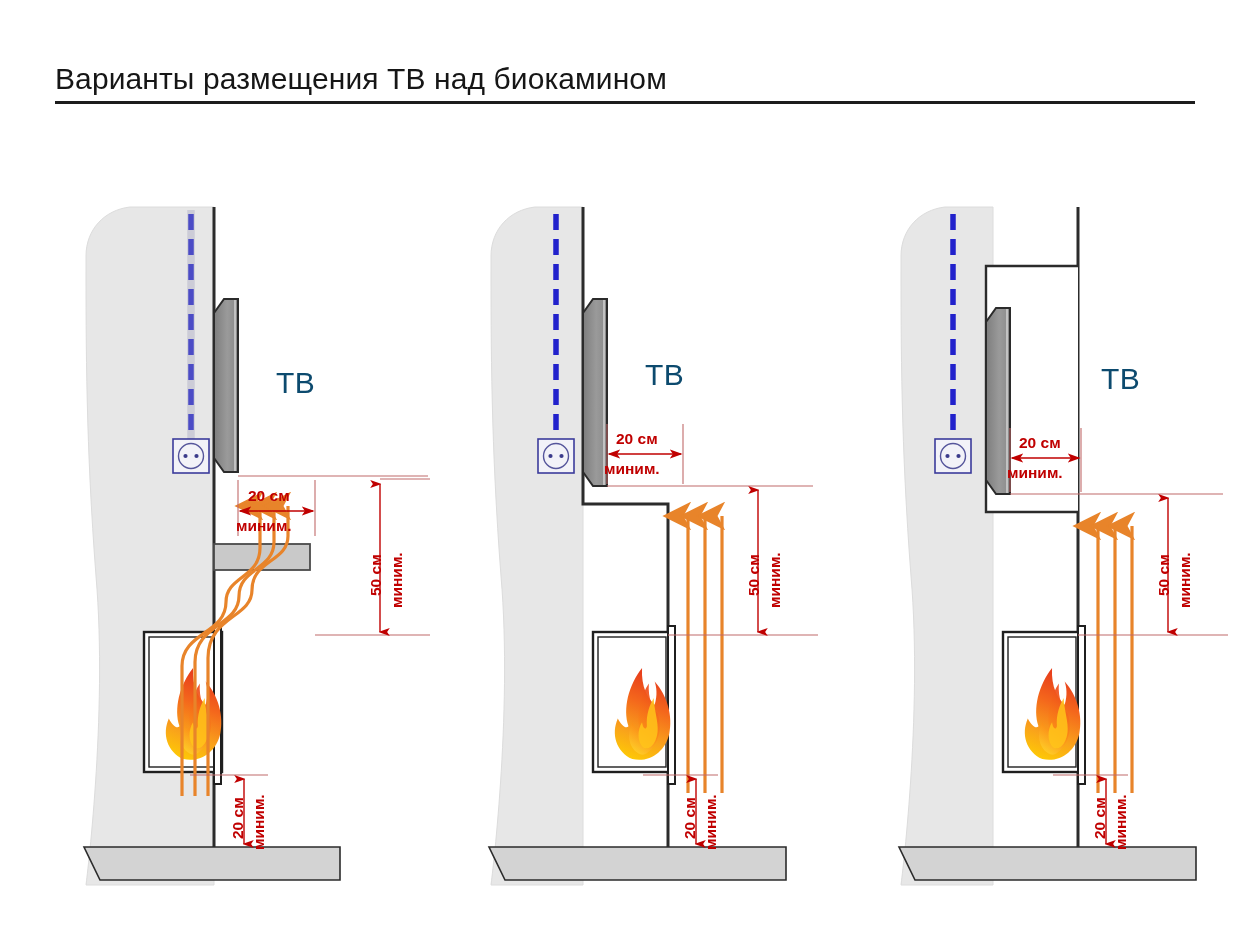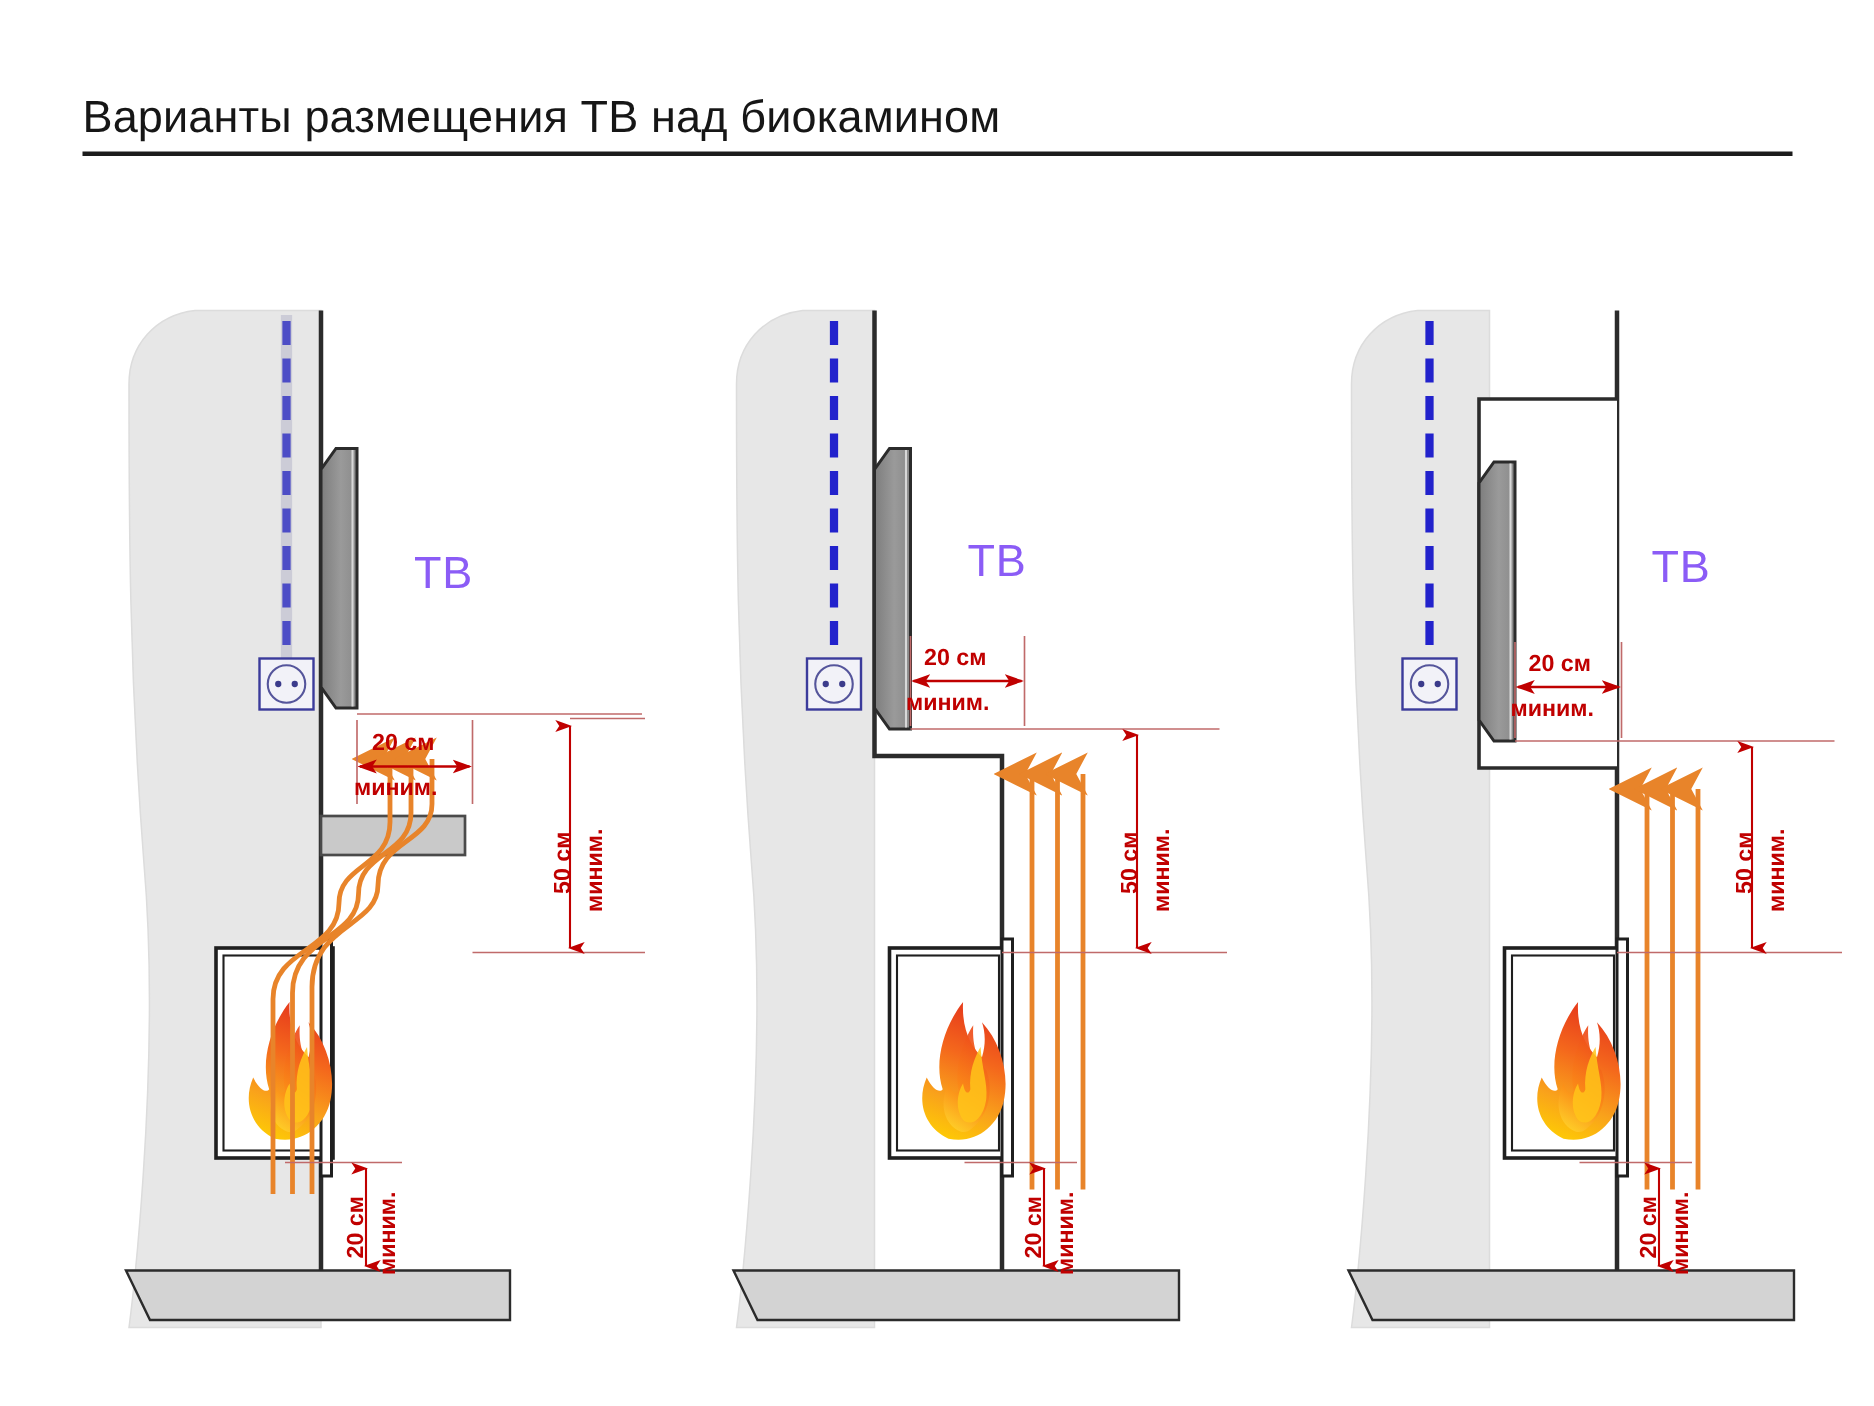--- a/index.html
+++ b/index.html
@@ -62,21 +62,21 @@
   }
   .dim-h { font-size: 15.5px; }
   .dim-v {
     font-size: 15.5px;
     transform-origin: left top;
     transform: rotate(-90deg);
   }
   .tv-label {
     position: absolute;
     font-size: 30px;
-    color: #8b5cf6;
+    color: #0c4a6e;
     font-family: "Liberation Sans", sans-serif;
     font-weight: 400;
     letter-spacing: 0.5px;
   }
 </style>
 </head>
 <body>
 
 <div id="page">
 

